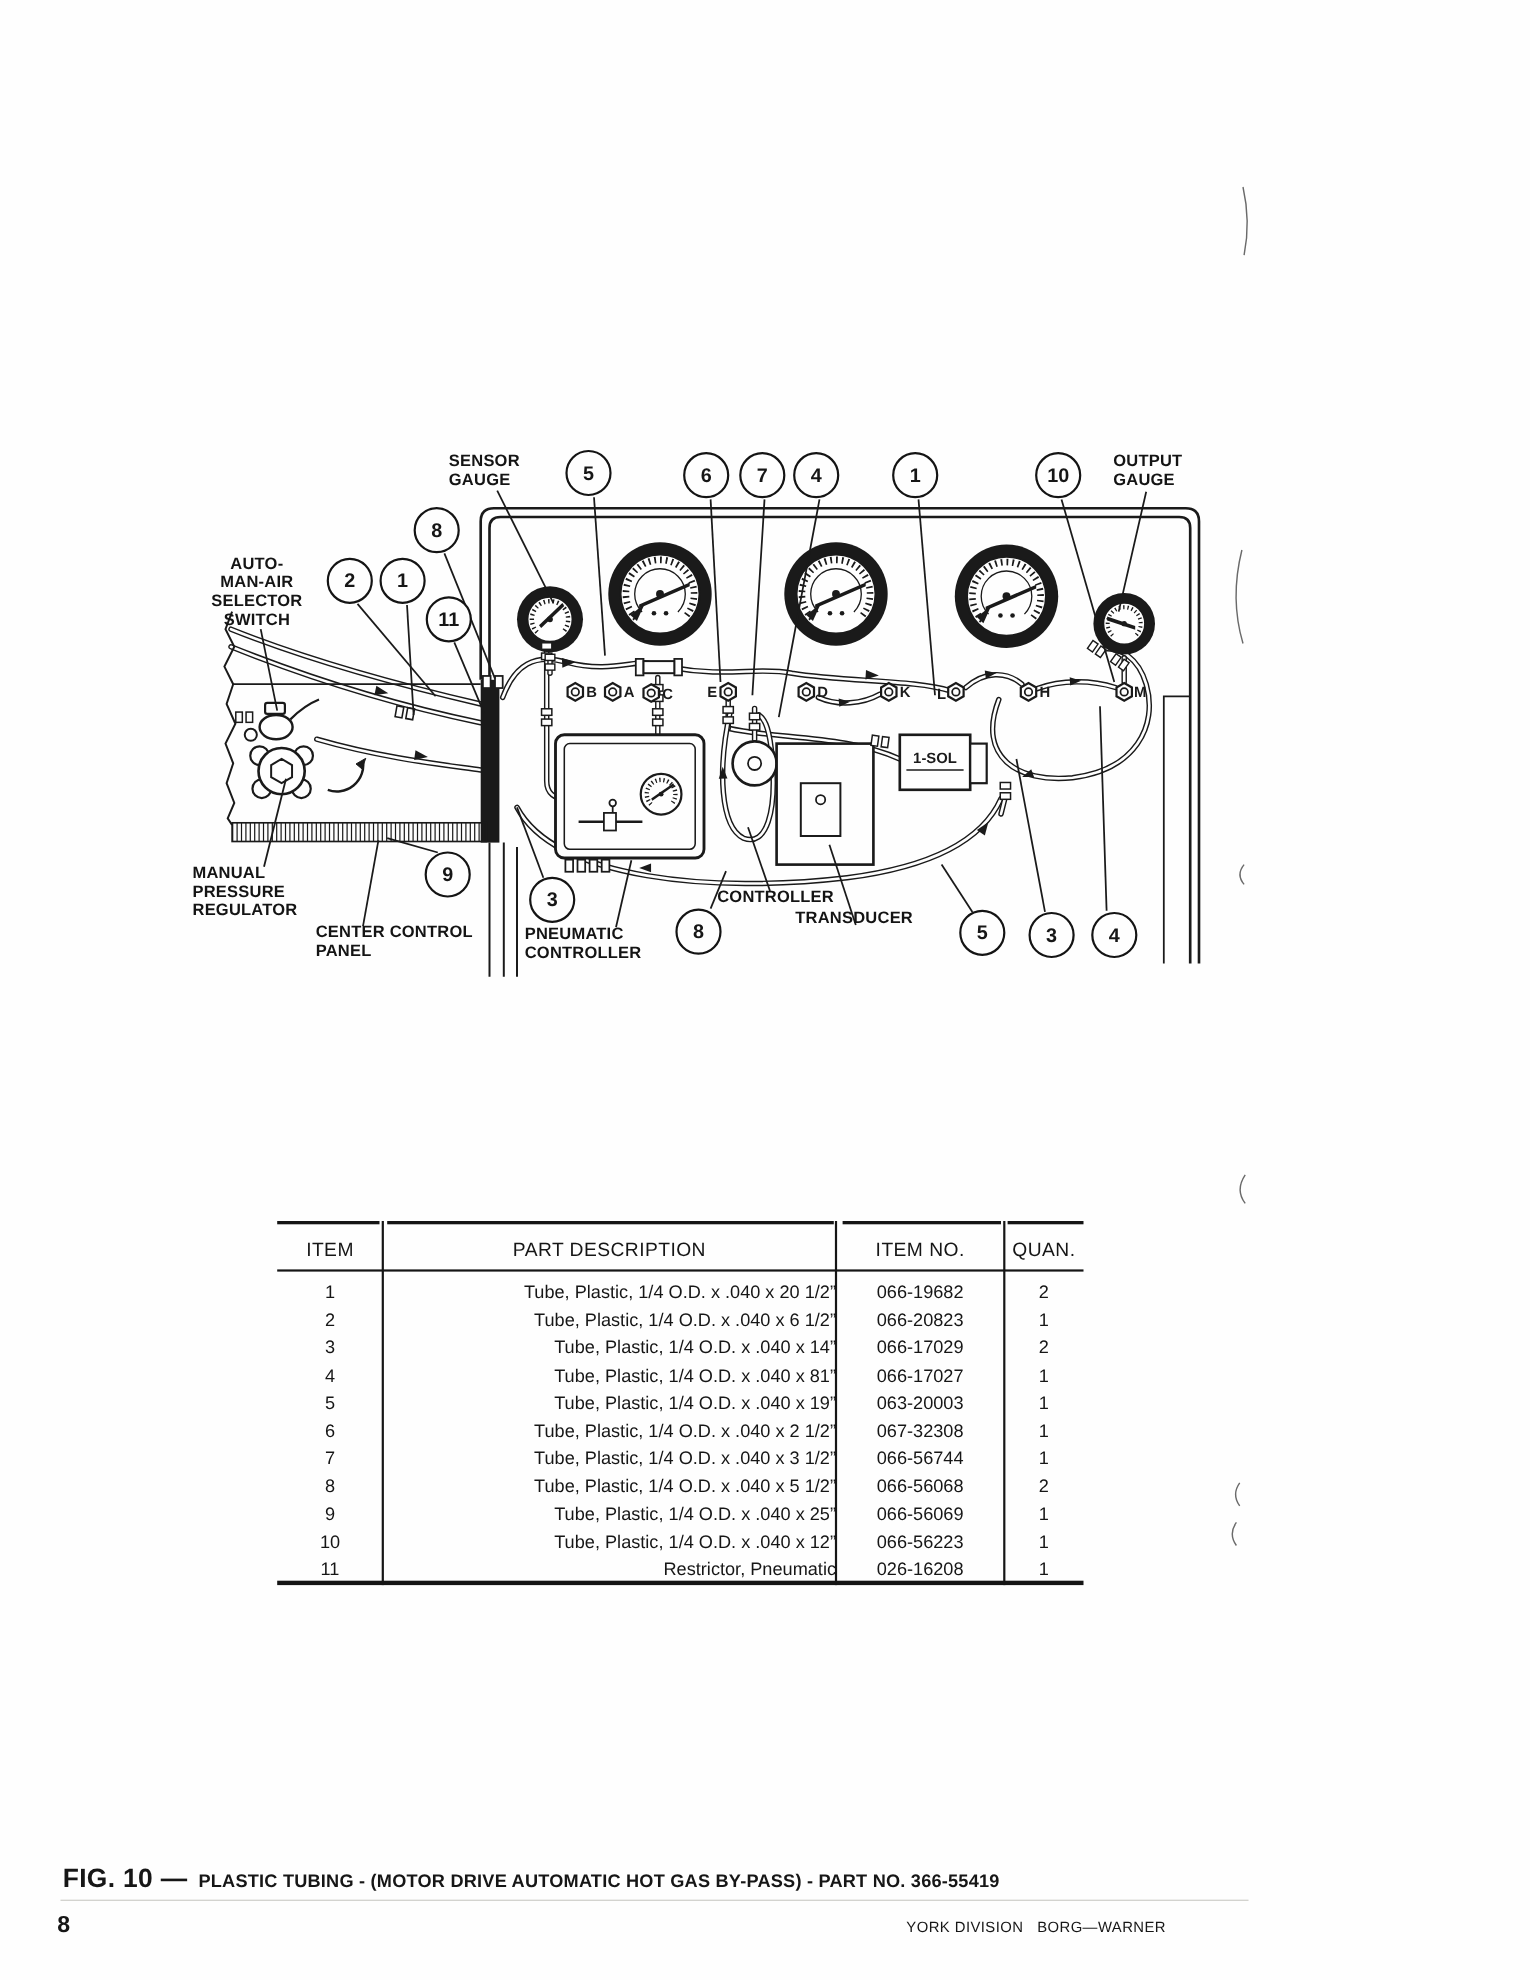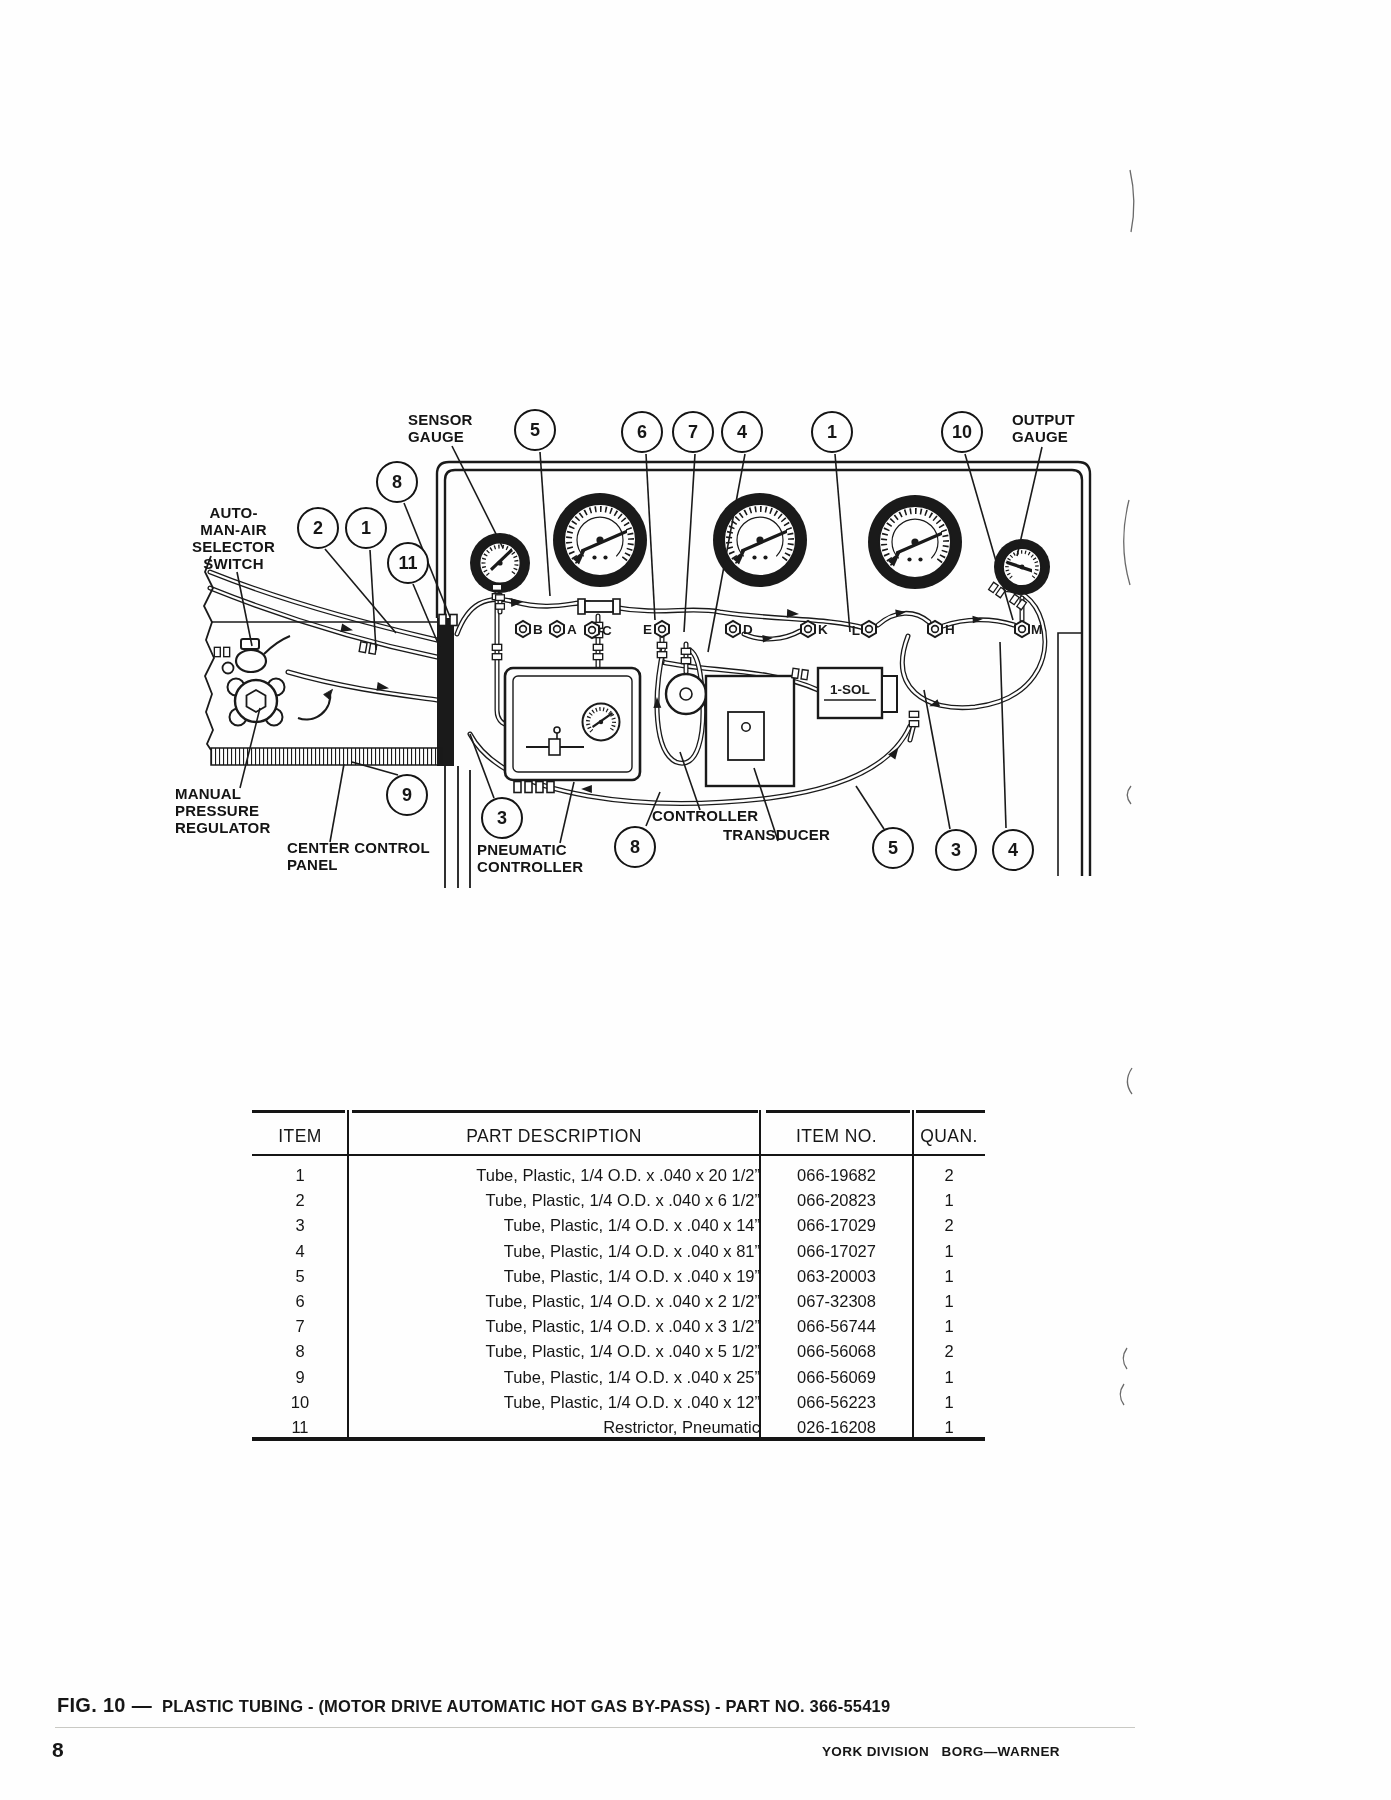--- a/index.html
+++ b/index.html
@@ -23,25 +23,25 @@
   .pt-header{position:absolute;left:0;top:0;width:733px;height:52px;display:grid;
              grid-template-columns:96px 412px 153px 72px;align-items:center;
              font-size:17.5px;letter-spacing:.4px;}
   .pt-body{position:absolute;left:0;top:46px;width:733px;display:grid;
            grid-template-columns:96px 412px 153px 72px;grid-auto-rows:25.2px;
            align-items:center;padding-top:7px;}
   .c-item,.c-part,.c-quan{text-align:center;}
   .c-desc{padding-left:2px;text-align:right;}
   
   .caption{position:absolute;left:57px;top:1694px;white-space:nowrap;}
-  .fig-label{font-size:20px;font-weight:700;letter-spacing:.3px;}
+  .fig-label{font-size:24px;font-weight:700;letter-spacing:.3px;}
   .fig-text{font-size:16.5px;font-weight:700;letter-spacing:.2px;margin-left:10px;}
   .cap-rule{position:absolute;left:55px;top:1727px;width:1080px;height:1px;background:#c9c9c4;}
   .pagenum{position:absolute;left:52px;top:1738px;font-size:21px;font-weight:700;}
-  .publisher{position:absolute;right:331px;top:1744px;font-size:13.5px;font-weight:700;
+  .publisher{position:absolute;right:331px;top:1744px;font-size:13.5px;font-weight:400;
              letter-spacing:.4px;white-space:pre;}
 </style>
 </head>
 <body>
 
 <div class="page">
 
   <svg class="art" viewBox="0 0 1391 1800">
     <defs>
       <g id="gauge-big">

